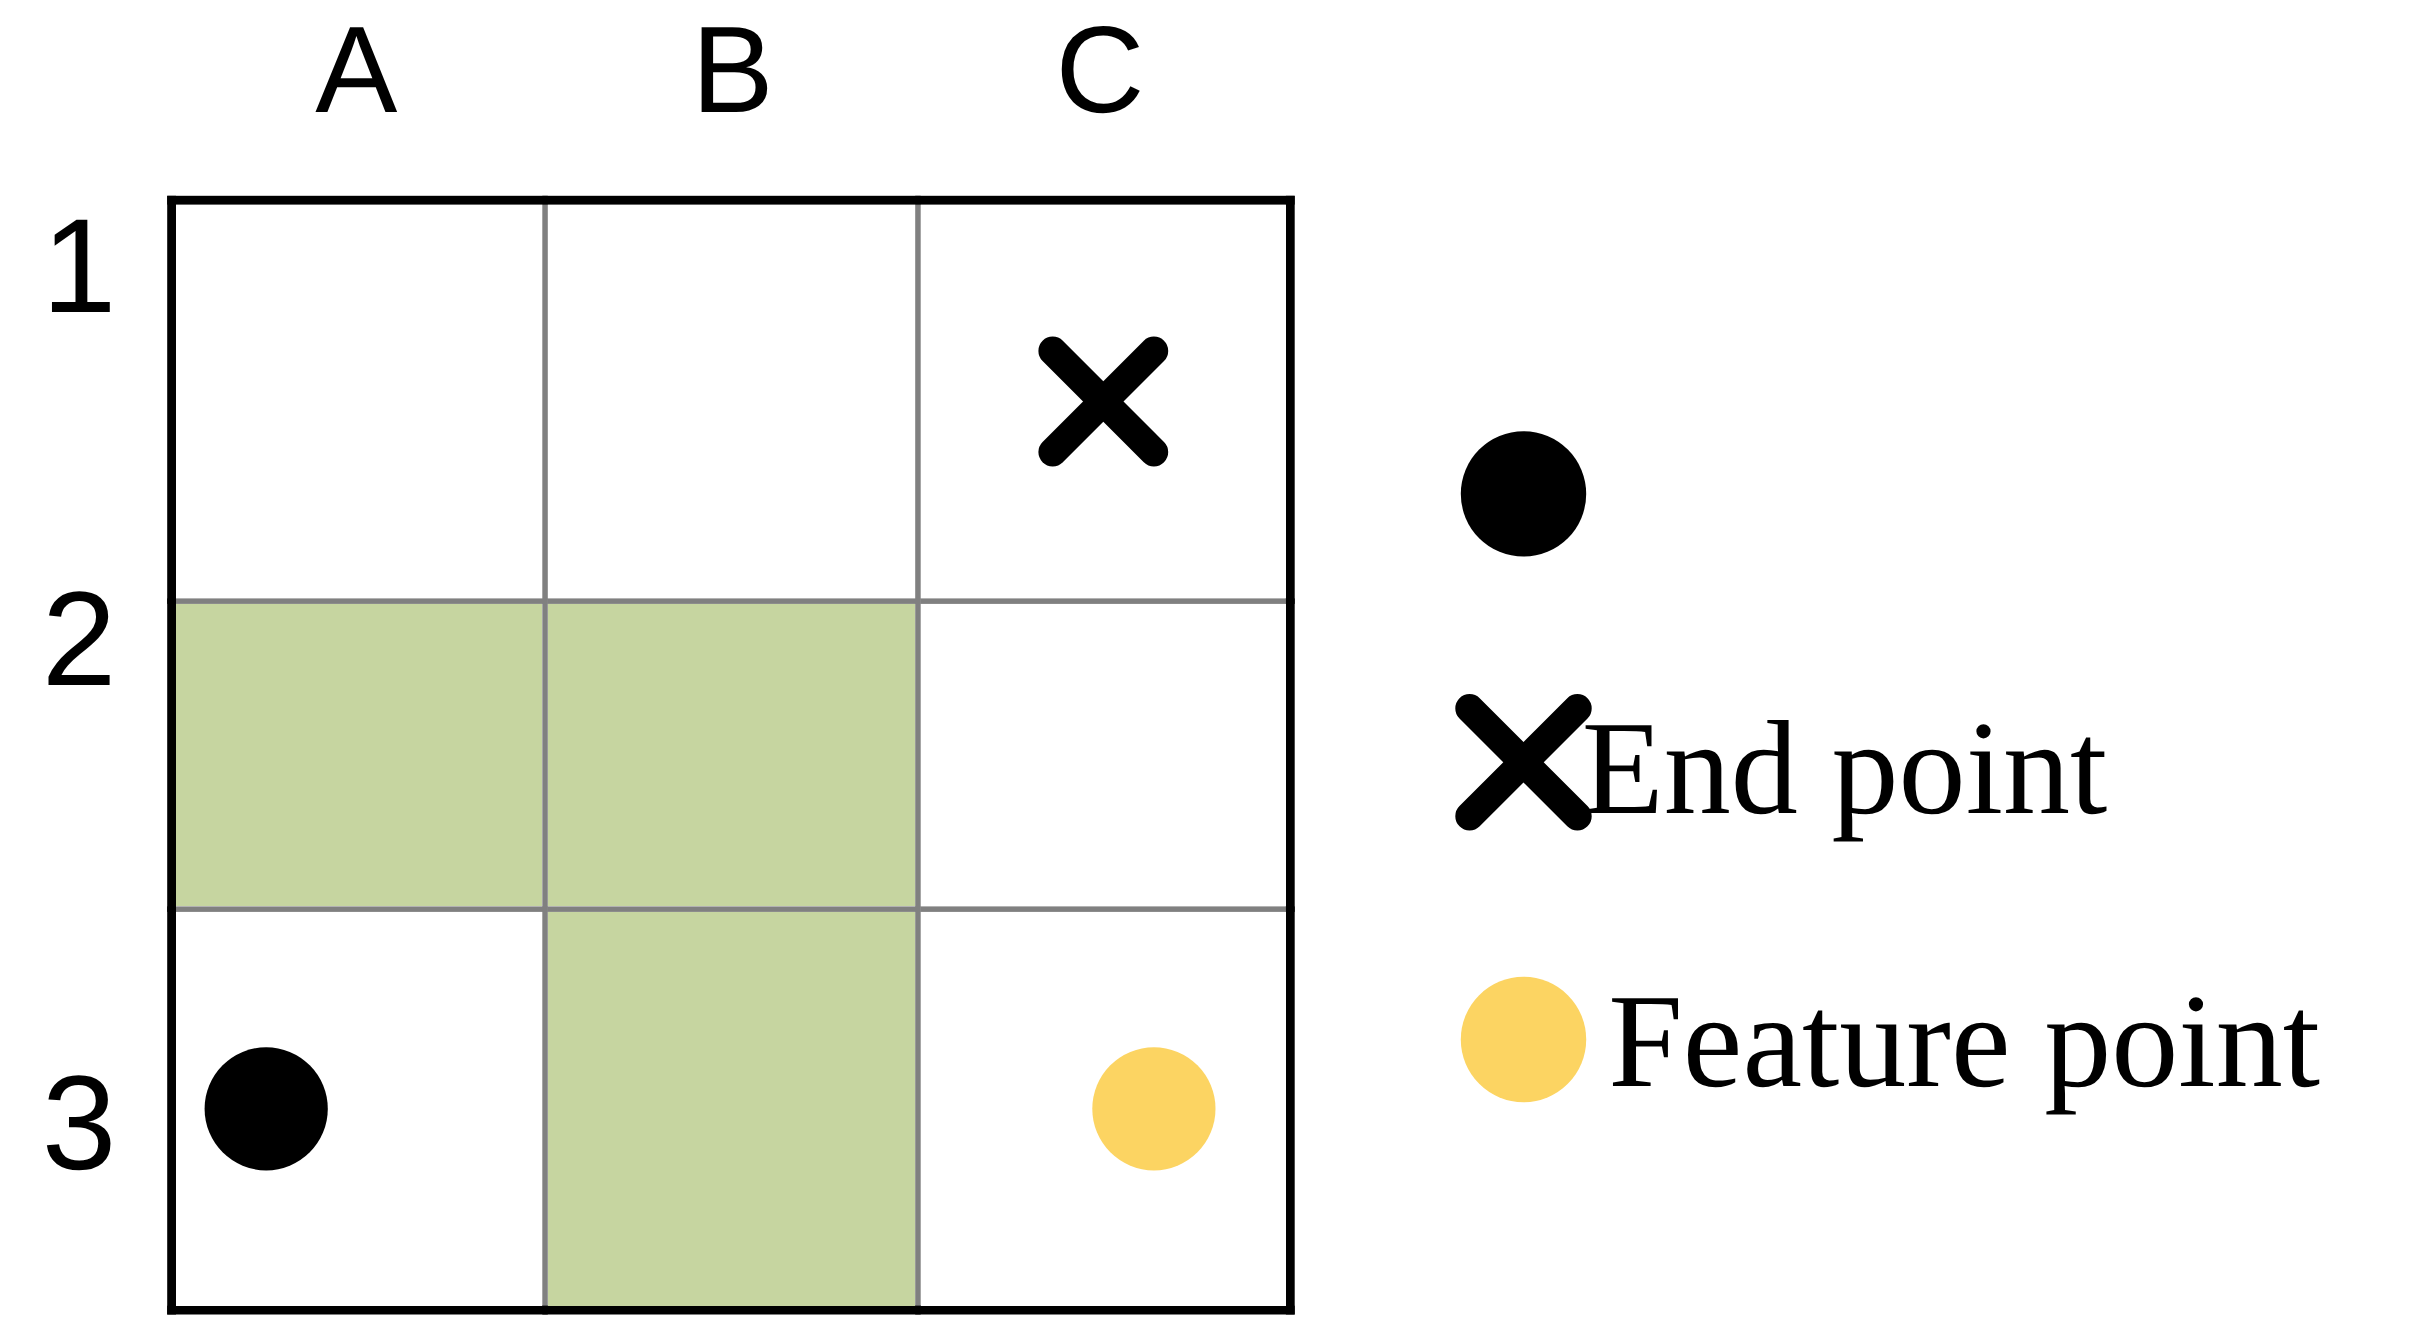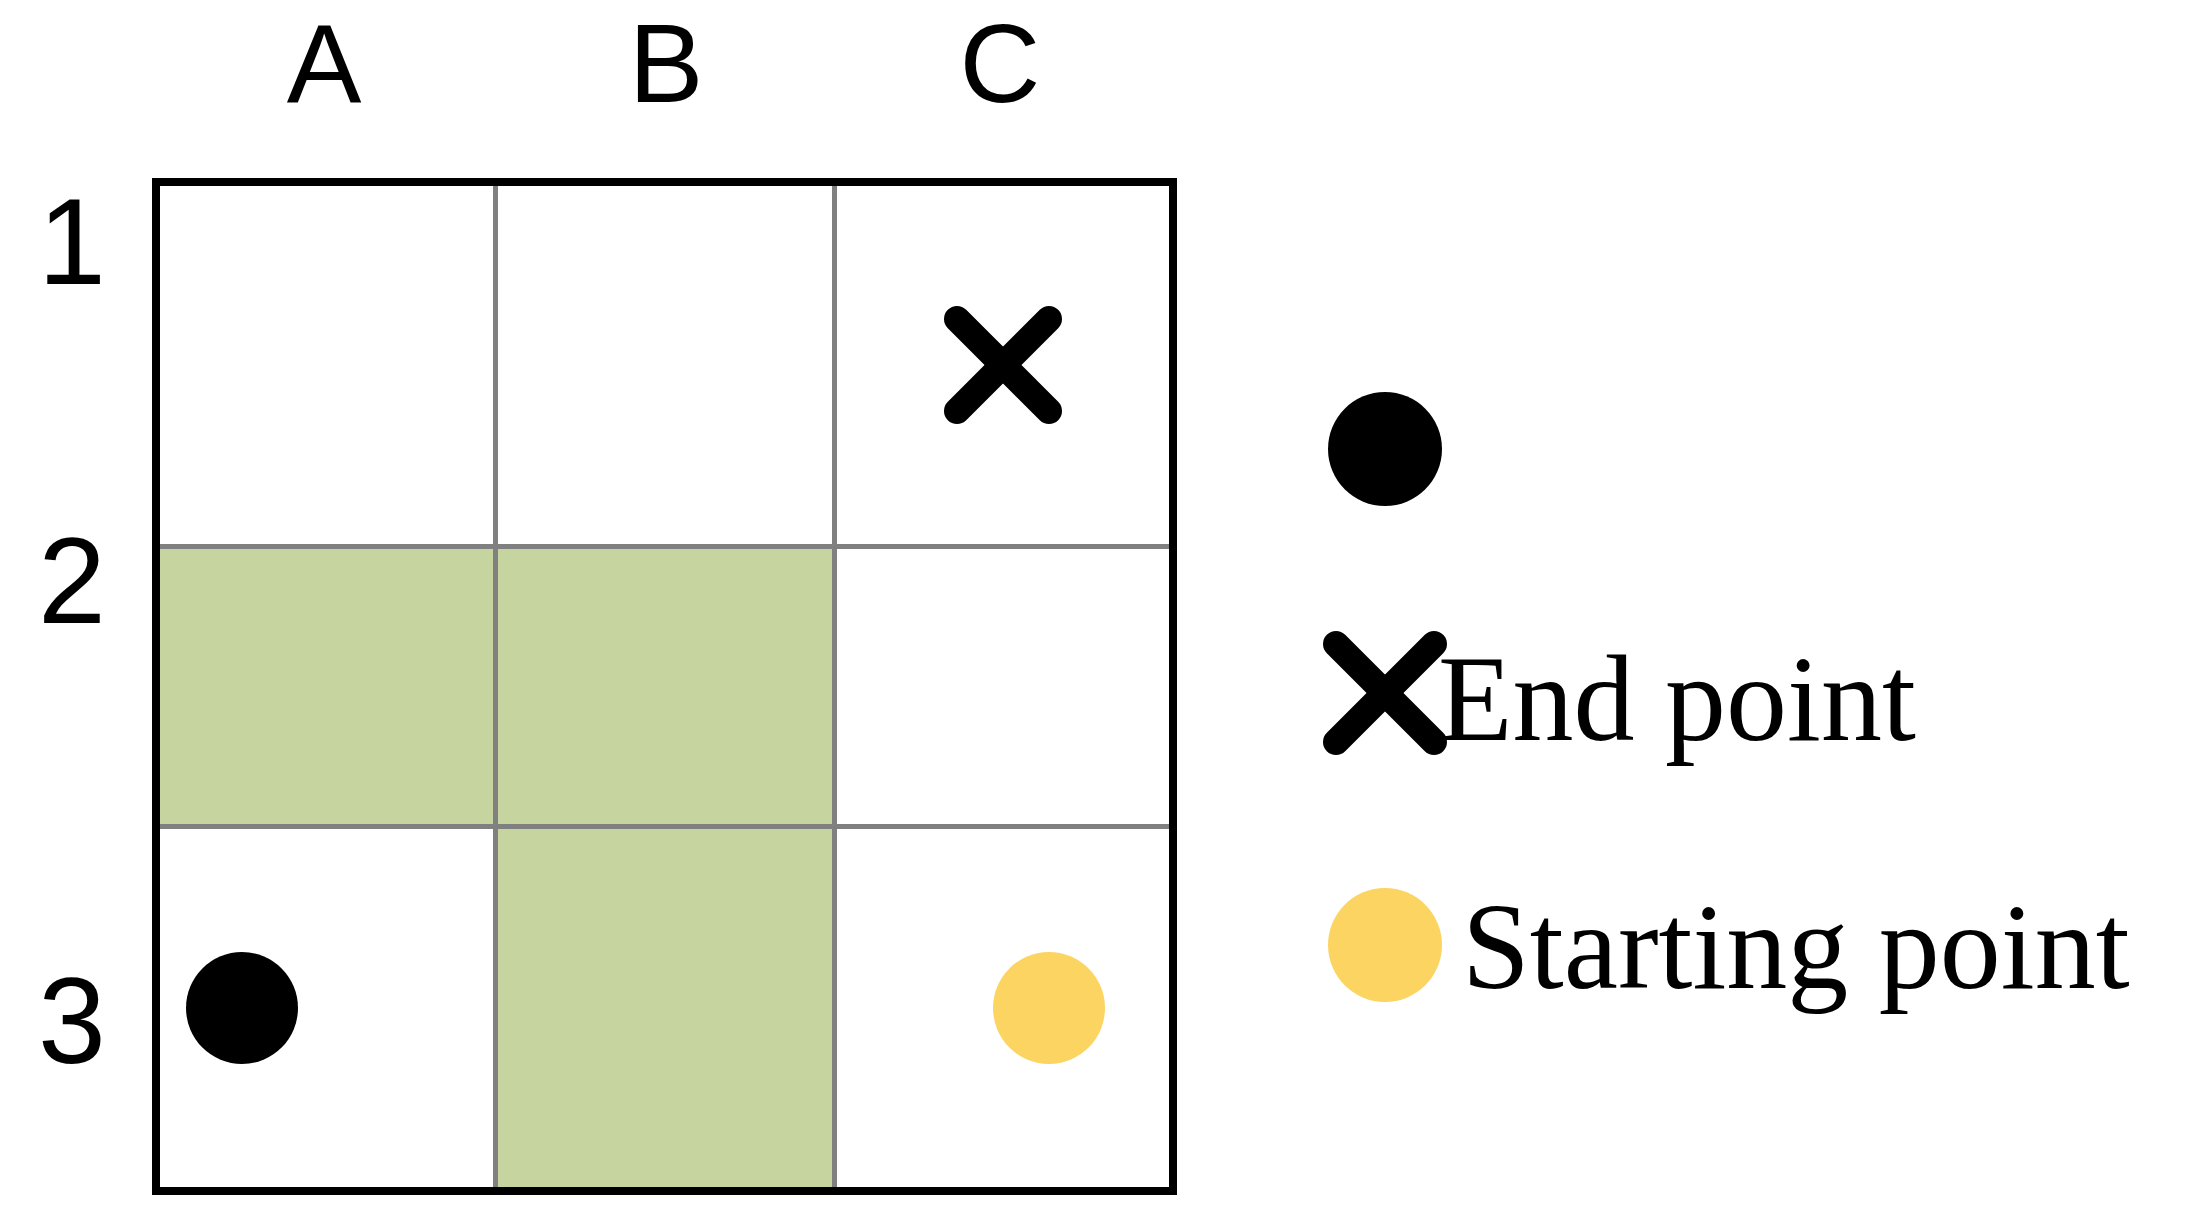--- a/index.html
+++ b/index.html
@@ -206,18 +206,18 @@
           <line x1="114" y1="16" x2="16" y2="114" stroke="#000000" stroke-width="26" stroke-linecap="round"></line>
         </svg>
       </span>
       <span class="legend-label">End point</span>
     </div>
 
     <div class="legend-row" id="legend-row-feature">
       <span class="legend-glyph">
         <span class="g-dot yellow"></span>
       </span>
-      <span class="legend-label">Starting point</span>
+      <span class="legend-label">Feature point</span>
     </div>
 
   </div>
 
 </div>
 
 </body></html>

